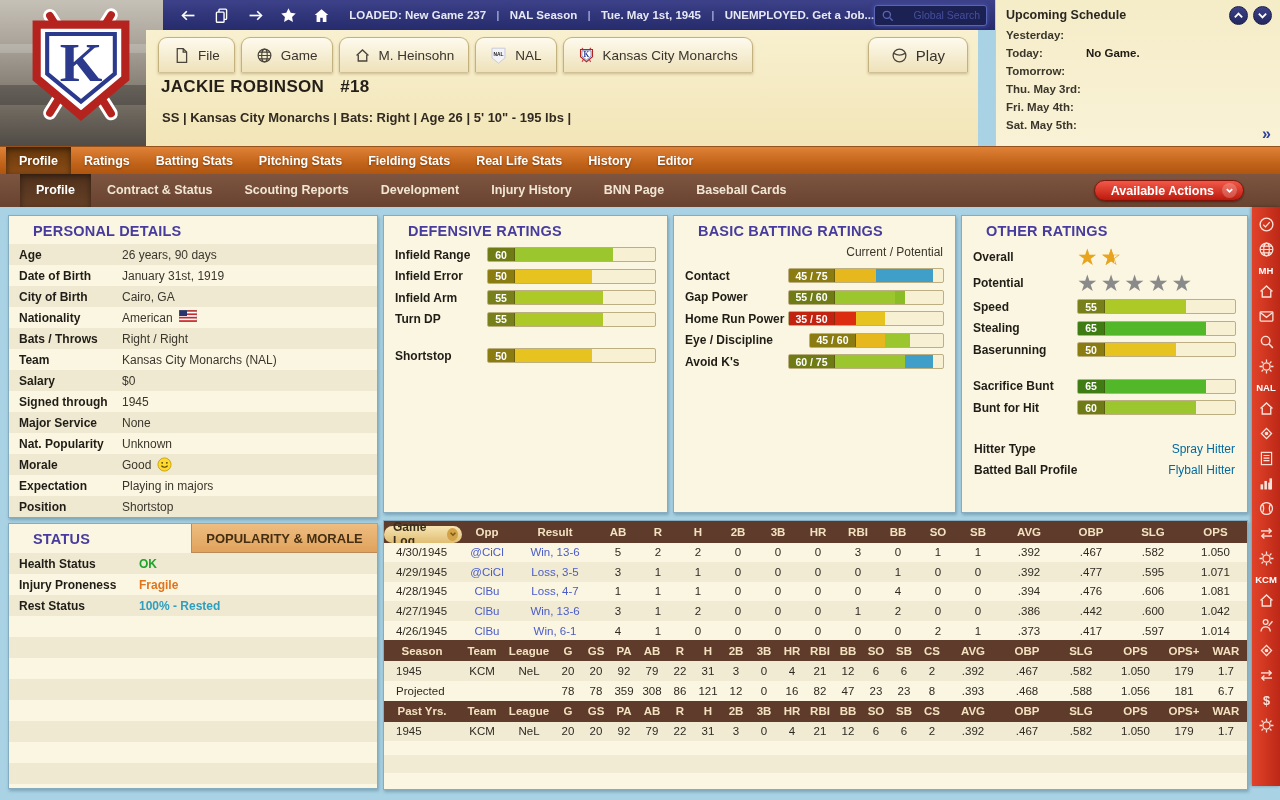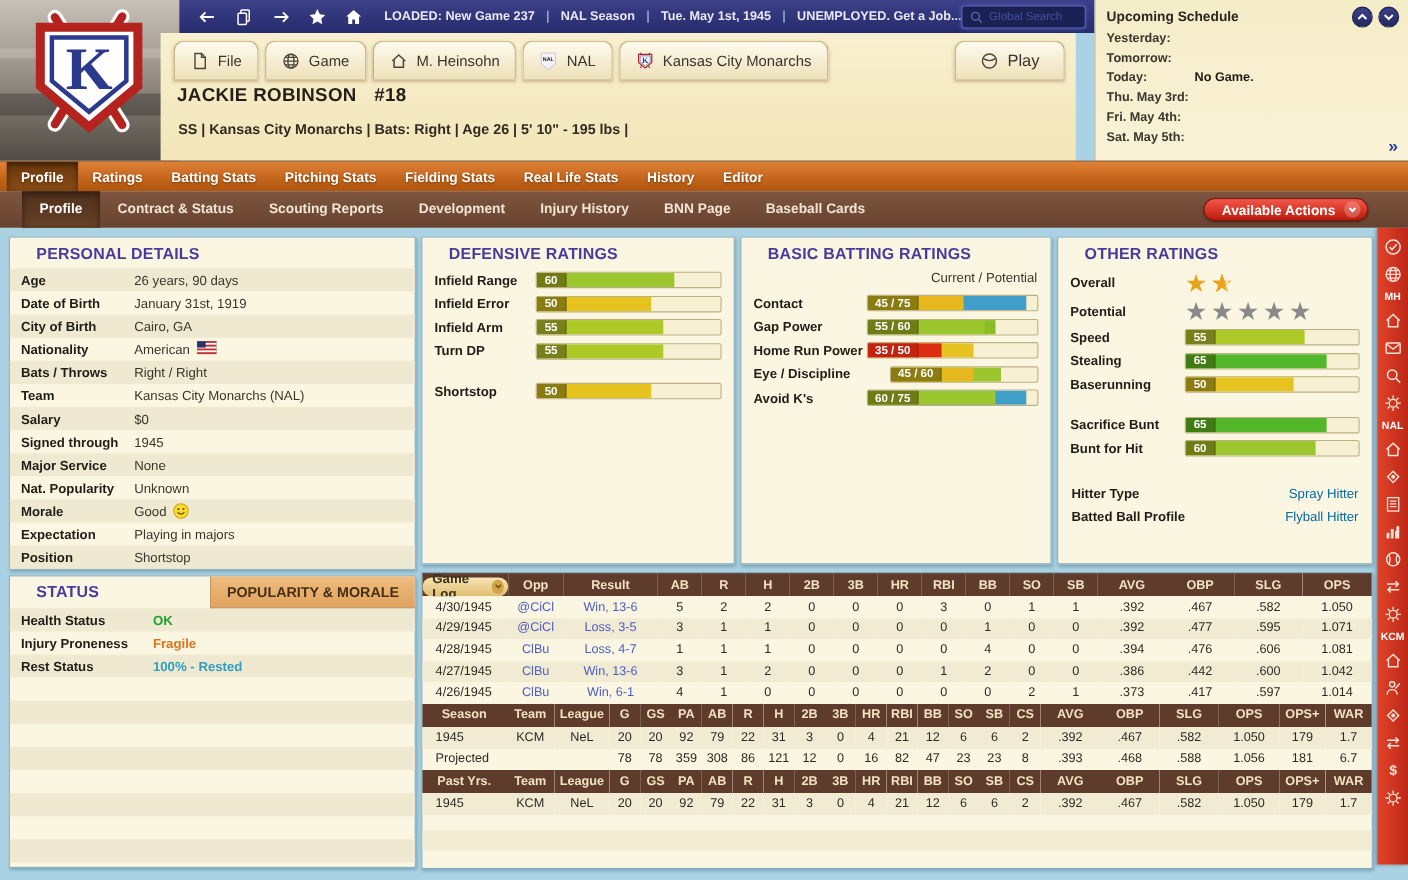--- a/index.html
+++ b/index.html
@@ -15,21 +15,21 @@
   .team-logo-big { position:absolute; left:22px; top:6px; }
 
   
   .topbar { position:absolute; left:163px; top:0; width:832px; height:30px;
     background:linear-gradient(#3c4189,#262b6c); display:flex; align-items:center; color:#fff; padding:0 8px 0 14px; }
   .tb-icon { width:24px; height:20px; margin-right:10px; display:flex; align-items:center; justify-content:center; color:#fff; }
   .tb-icon svg { width:17px; height:17px; }
   .tb-text { font-size:11.5px; font-weight:bold; color:#e8e8f4; margin-left:6px; white-space:nowrap; }
   .tb-text .sep { color:#9aa0d0; margin:0 7px; }
   .search-box { margin-left:auto; width:116px; height:21px; background:#1c2153; border:1px solid #5a64b5; border-radius:3px;
-    display:flex; align-items:center; padding:0 6px; box-shadow:0 0 4px #4a55b0; }
+    display:flex; align-items:center; padding:0 6px; box-shadow:0 0 4px #4a55b0;justify-content:space-between; }
   .search-box svg { width:13px; height:13px; color:#5a64b5; }
   .search-box .ph { font-size:10.5px; color:#474f9e; margin-left:5px; }
 
   
   .schedule { position:absolute; left:995px; top:0; width:285px; height:146px;
     background:linear-gradient(#f5ecc8,#f9f2d6); border-left:1px solid #d9caa0; padding:8px 10px; }
   .schedule .title { font-size:12.5px; font-weight:bold; color:#2a2620; margin-bottom:4px; }
   .sch-row { display:flex; font-size:11.5px; height:18px; align-items:center; }
   .sch-row .lab { width:80px; color:#3b362c; font-weight:bold; }
   .sch-row .val { color:#1f1b14; font-weight:bold; }
@@ -199,26 +199,26 @@
   </div>
 
   <div class="schedule">
     <div class="title">Upcoming Schedule</div>
     <div id="schedule-rows">
         <div class="sch-row">
           <span class="lab">Yesterday:</span>
           <span class="val"></span>
         </div>
         <div class="sch-row">
+          <span class="lab">Today:</span>
+          <span class="val">No Game.</span>
+        </div>
+        <div class="sch-row">
           <span class="lab">Tomorrow:</span>
           <span class="val"></span>
-        </div>
-        <div class="sch-row">
-          <span class="lab">Today:</span>
-          <span class="val">No Game.</span>
         </div>
         <div class="sch-row">
           <span class="lab">Thu. May 3rd:</span>
           <span class="val"></span>
         </div>
         <div class="sch-row">
           <span class="lab">Fri. May 4th:</span>
           <span class="val"></span>
         </div>
         <div class="sch-row">

